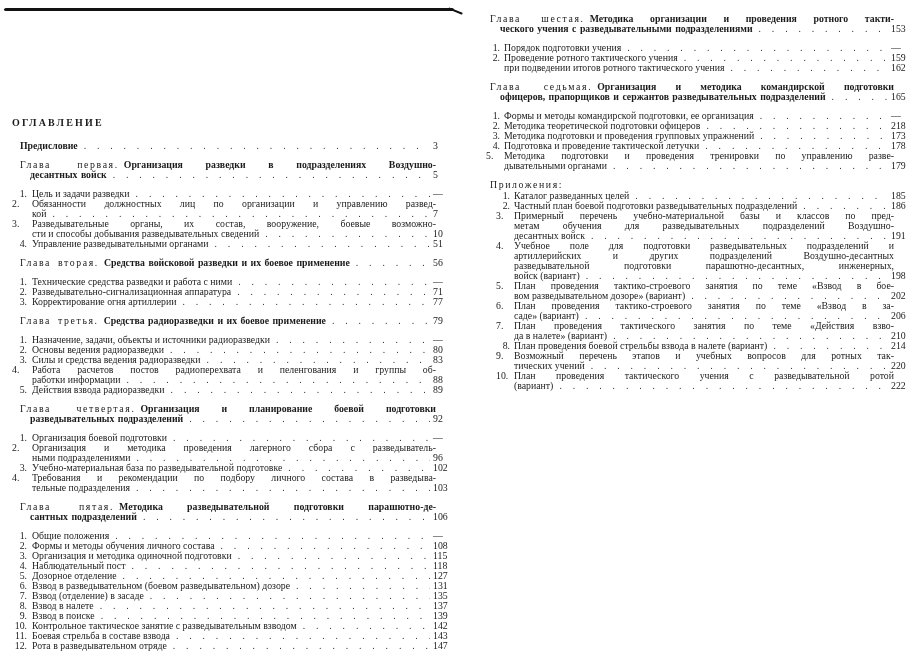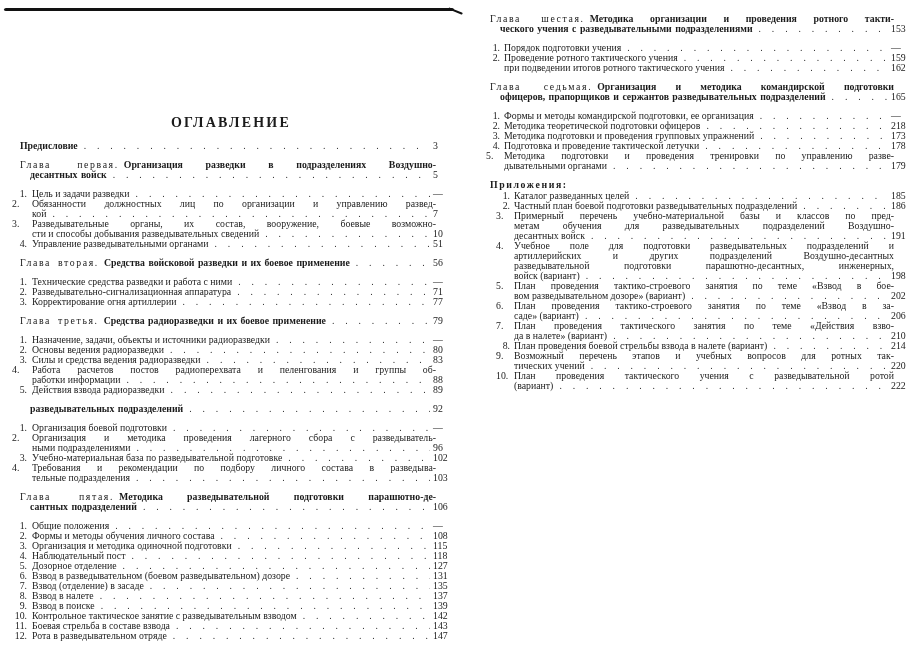--- a/index.html
+++ b/index.html
@@ -15,21 +15,21 @@
     background: #121212; border-radius: 2px / 1.5px;
   }
   .edge-tick {
     position: absolute; left: 448px; top: 10px; width: 15px; height: 2.4px;
     background: #121212; transform: rotate(22deg); border-radius: 1px;
   }
   .page { position: absolute; }
   .page-left  { left: 12px;  top: 117px; width: 438px; }
   .page-right { left: 486px; top: 14px;   width: 422px; }
   .toc-title {
-    font-weight: bold; text-align: center; font-size: 14px; line-height: 12px;
+    font-weight: bold; text-align: left; font-size: 10px; line-height: 12px;
     letter-spacing: 2.2px; margin-bottom: 12px;
   }
   .entry { margin: 0; }
   .entry.chapter { margin: 9px 0; }
   .entry.apphead { margin-top: 9px; margin-bottom: 1px; }
   .entries > .entry:first-child { margin-top: 0; }
 
   .ln.full { text-align: justify; text-align-last: justify; margin-right: 14px; }
   .ln.last { display: flex; align-items: baseline; }
   .ln.last .t { flex: 0 1 auto; }
@@ -42,21 +42,21 @@
   .page-right .entry.chapter .ln, .page-right .entry.apphead .ln { padding-left: 4px; }
   .page-left  .entry.chapter .ln.cont { padding-left: 18px; }
   .page-right .entry.chapter .ln.cont { padding-left: 14px; }
   .page-left  .entry.item .ln.cont { padding-left: 20px; }
   .page-right .entry.item .ln.cont { padding-left: 18px; }
   .entry.appitem { padding-left: 10px; }
   .entry.appitem .ln.cont { padding-left: 18px; }
 
   .prefix { letter-spacing: 1.6px; word-spacing: 3px; margin-right: 5px; }
   .b { font-weight: bold; word-spacing: 1px; }
-  .apphead .t { letter-spacing: 1.6px; word-spacing: 3px; font-weight: bold; }
+  .apphead .t { letter-spacing: 1.6px; word-spacing: 3px; }
 
   .leader {
     flex: 1 1 0; min-width: 0; overflow: hidden; white-space: nowrap;
     letter-spacing: 2.2px; word-spacing: 4px; margin: 0 3px 0 6px; color: #242424;
   }
   .pg { flex: none; min-width: 17px; text-align: left; white-space: nowrap; }
 </style>
 </head>
 <body>
 
@@ -188,20 +188,21 @@
         </div>
         <div class="entry item">
           <div class="ln last">
             <span class="num">5.</span>
             <span class="t">Действия взвода радиоразведки</span>
             <span class="leader">. . . . . . . . . . . . . . . . . . . . . . . . . . . . . . . . . . . . . . . . . . . . . . . . . . . . . . . . . . . .</span>
             <span class="pg">89</span>
           </div>
         </div>
         <div class="entry chapter">
+          <div class="ln full"><span class="prefix">Глава четвертая.</span><span class="t b">Организация и планирование боевой подготовки</span></div>
           <div class="ln last cont">
             <span class="t b">разведывательных подразделений</span>
             <span class="leader">. . . . . . . . . . . . . . . . . . . . . . . . . . . . . . . . . . . . . . . . . . . . . . . . . . . . . . . . . . . .</span>
             <span class="pg">92</span>
           </div>
         </div>
         <div class="entry item">
           <div class="ln last">
             <span class="num">1.</span>
             <span class="t">Организация боевой подготовки</span>

